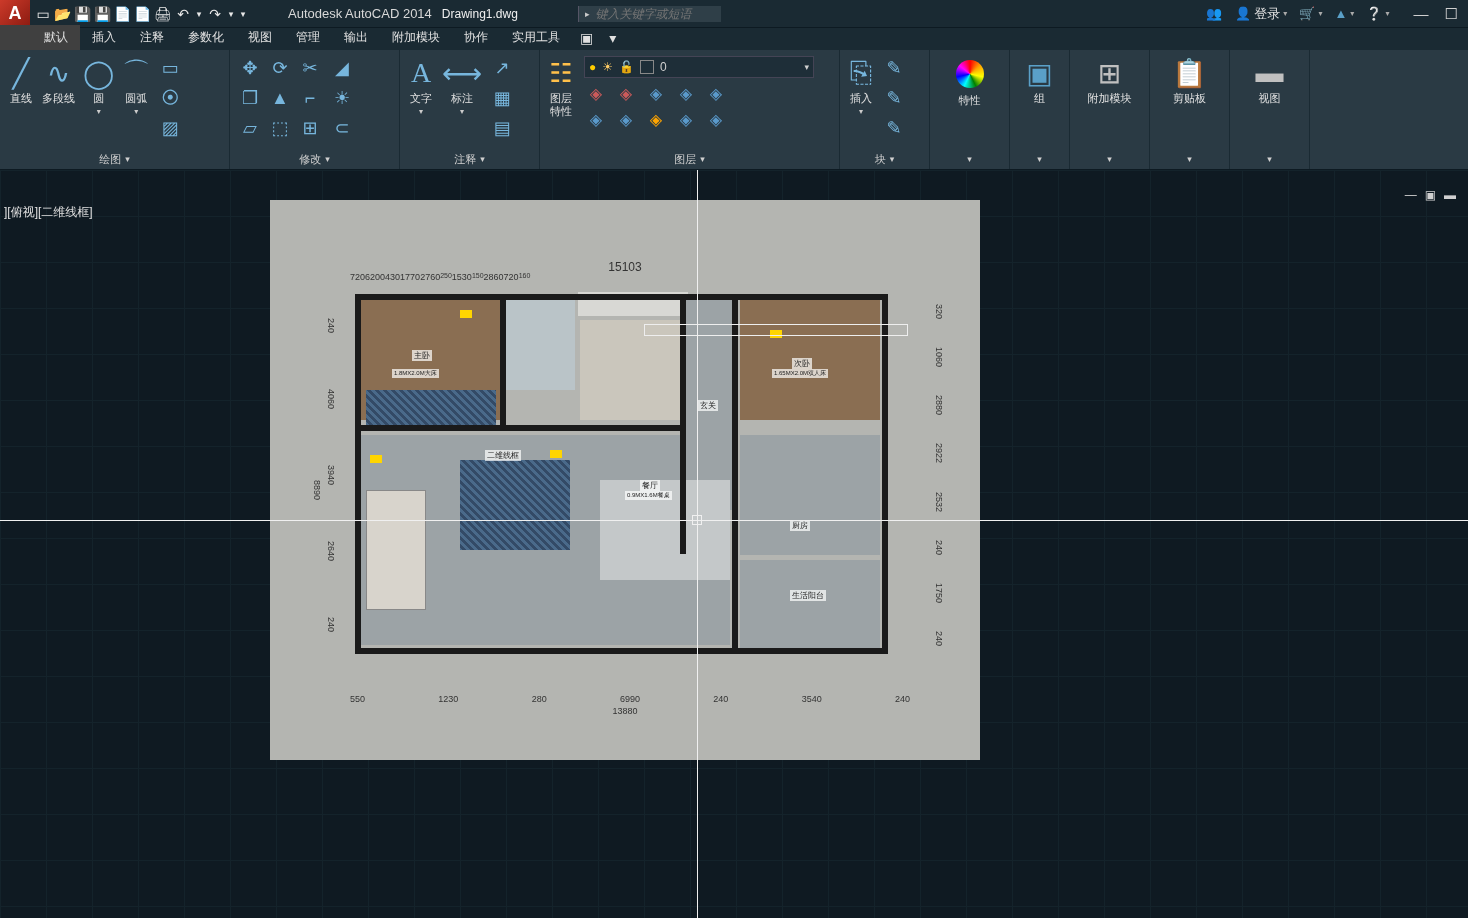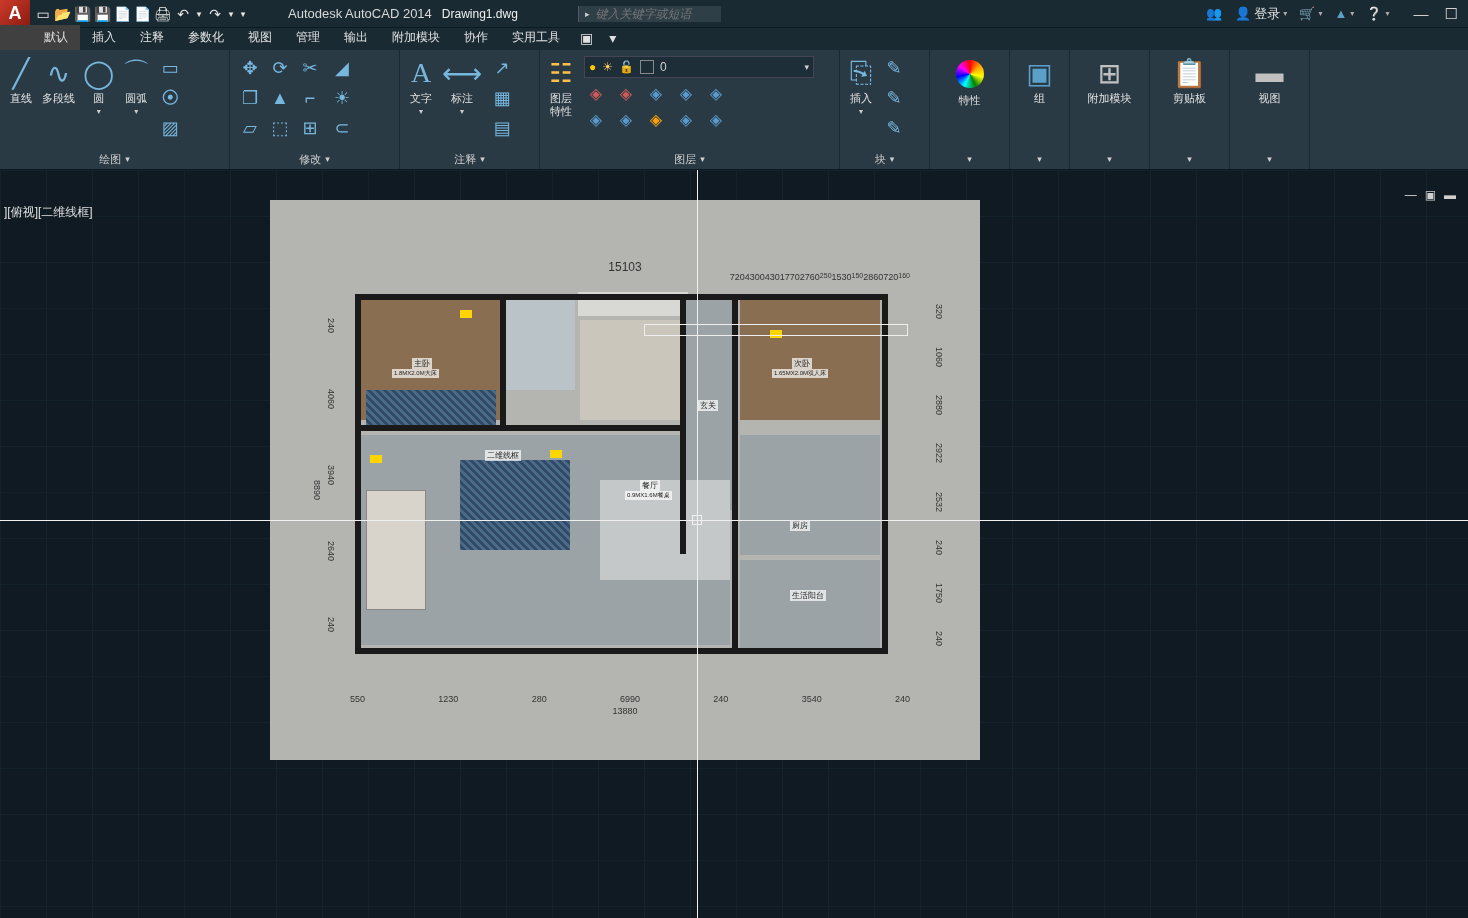--- a/index.html
+++ b/index.html
@@ -192,21 +192,21 @@
       border: 1px solid #eee;
     }
     
     .paper {
       position: absolute;
       left: 270px; top: 30px;
       width: 710px; height: 560px;
       background: #b4b5b1;
     }
     .dim-top { position: absolute; top: 72px; left: 80px; right: 70px;
-      display: flex; font-size: 9px; color: #333; justify-content: flex-end;}
+      display: flex; font-size: 9px; color: #333; justify-content: flex-start;}
     .dim-top span { }
     .dim-top-overall { position: absolute; top: 60px; left: 50%; transform: translateX(-50%); font-size: 12px; color:#333;}
     .dim-bottom { position: absolute; bottom: 56px; left: 80px; right: 70px;
       display: flex; font-size: 9px; color: #333; justify-content: space-between;}
     .dim-bottom-overall { position: absolute; bottom: 44px; left: 50%; transform: translateX(-50%); font-size: 9px; color:#333;}
     .dim-left { position: absolute; left: 56px; top: 90px; bottom: 100px;
       display: flex; flex-direction: column; justify-content: space-around; font-size: 9px; color:#333;}
     .dim-left span { writing-mode: vertical-rl; }
     .dim-left-overall { position: absolute; left: 42px; top: 50%; font-size: 9px; color:#333; writing-mode: vertical-rl;}
     .dim-right { position: absolute; right: 36px; top: 90px; bottom: 100px;
@@ -495,21 +495,21 @@
   <div class="view-ctrls">
     <span>—</span>
     <span>▣</span>
     <span>▬</span>
   </div>
 
   <div class="paper">
     <div class="dim-top-overall">15103</div>
     <div class="dim-top">
       <span>720</span>
-      <span>4300</span>
+      <span>6200</span>
       <span>430</span>
       <span>1770</span>
       <span>2760</span>
       <span style="font-size:7px;">250</span>
       <span>1530</span>
       <span style="font-size:7px;">150</span>
       <span>2860</span>
       <span>720</span>
       <span style="font-size:7px;">160</span>
     </div>
@@ -553,21 +553,21 @@
     <div class="wall-v" style="left:612px; top:94px; height:360px;"></div>
     <div class="wall-v" style="left:462px; top:94px; height:360px;"></div>
     <div class="wall-v" style="left:410px; top:94px; height:260px;"></div>
     <div class="wall-v" style="left:230px; top:94px; height:135px;"></div>
 
     <div class="yellow-dot" style="left:190px; top:110px;"></div>
     <div class="yellow-dot" style="left:280px; top:250px;"></div>
     <div class="yellow-dot" style="left:500px; top:130px;"></div>
     <div class="yellow-dot" style="left:100px; top:255px;"></div>
 
-    <div class="room-label" style="left:142px; top:158px;">
+    <div class="room-label" style="left:142px; top:150px;">
       <span>主卧</span>
     </div>
     <div class="room-label" style="left:122px; top:169px; font-size:6px;">
       <span>1.8MX2.0M大床</span>
     </div>
     <div class="room-label" style="left:522px; top:158px;">
       <span>次卧</span>
     </div>
     <div class="room-label" style="left:502px; top:169px; font-size:6px;">
       <span>1.65MX2.0M双人床</span>

